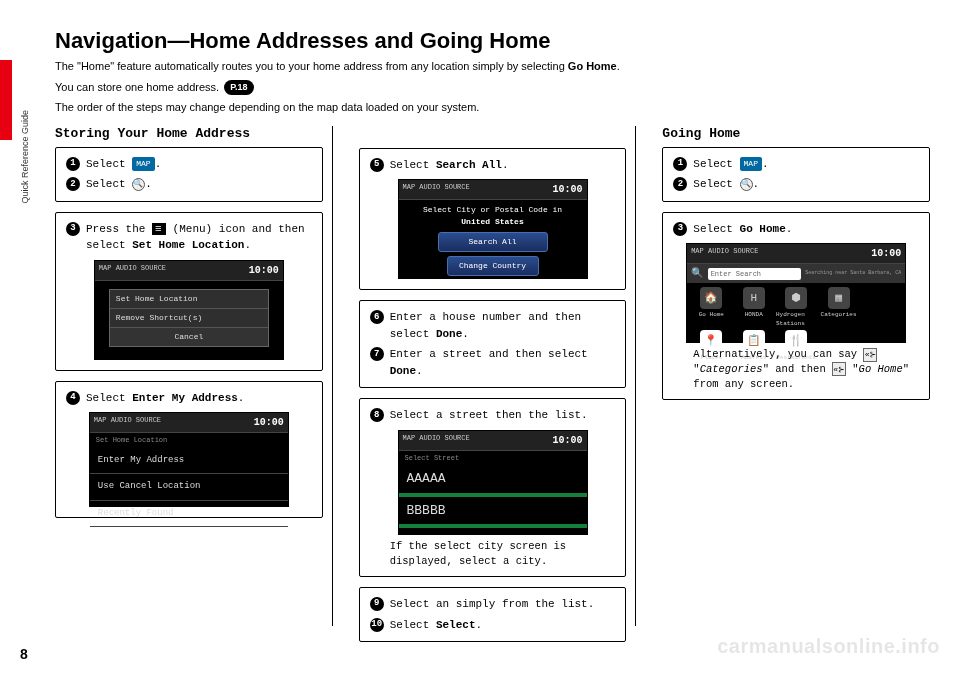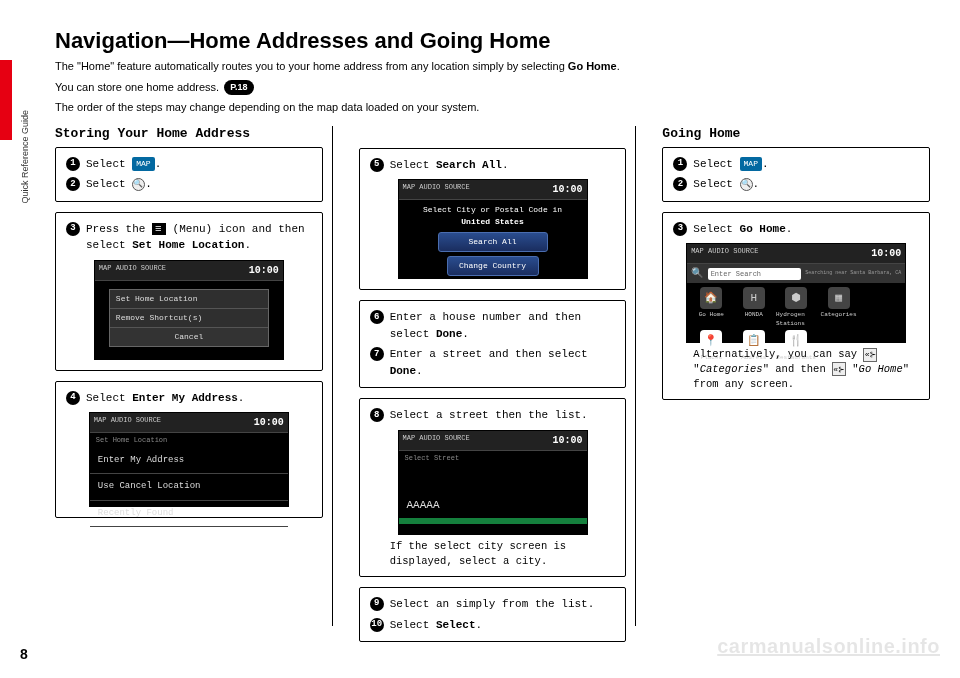--- a/index.html
+++ b/index.html
@@ -174,24 +174,23 @@
   .s3-btn {
     background: linear-gradient(#2a4d8f,#1a2d5f);
     border: 1px solid #4a6daf;
     border-radius: 3px;
     padding: 3px 6px;
     font-size: 8px;
     color: #fff;
   }
   .s4-row {
     padding: 4px 8px;
-    border-bottom: 6px solid #15803d;
+    border-bottom: 4px solid #15803d;
     color: #ddd;
-    font-size: 11px;
-    margin-top: 28px;
+    font-size: 13px;
   }
   .s5-top {
     display: flex;
     align-items: center;
     gap: 4px;
     padding: 2px 4px;
     background: #333;
   }
   .s5-search {
     flex: 1;
@@ -248,21 +247,20 @@
     background: #eee;
   }
   .watermark {
     position: absolute;
     right: 20px;
     bottom: 20px;
     font-size: 20px;
     color: rgba(0,0,0,0.1);
     font-weight: bold;
     letter-spacing: 0.5px;
-    text-decoration: underline;
   }
   .note { font-size: 10.5px; margin: 4px 6px 0 20px; line-height: 1.4; }
   .clock { color: #fff; font-weight: bold; font-size: 10px; text-align: right; }
 </style>
 </head>
 <body>
 
 <div class="red-tab"></div>
 <div class="side-label">Quick Reference Guide</div>
 <div class="page-num">8</div>
@@ -391,20 +389,21 @@
           <span class="num">8</span>
           <span class="step-text">Select a street then the list.</span>
         </div>
         <div class="screen s4">
           <div class="screen-head">
             <span>MAP   AUDIO   SOURCE</span>
             <span class="clock">10:00</span>
           </div>
           <div style="font-size:7px;color:#888;padding:2px 6px;">Select Street</div>
           <div class="s4-row">AAAAA</div>
+          <div class="s4-row">BBBBB</div>
         </div>
         <div class="note">If the select city screen is displayed, select a city.</div>
       </div>
 
       <div class="box">
         <div class="step">
           <span class="num">9</span>
           <span class="step-text">Select an simply from the list.</span>
         </div>
         <div class="step">

